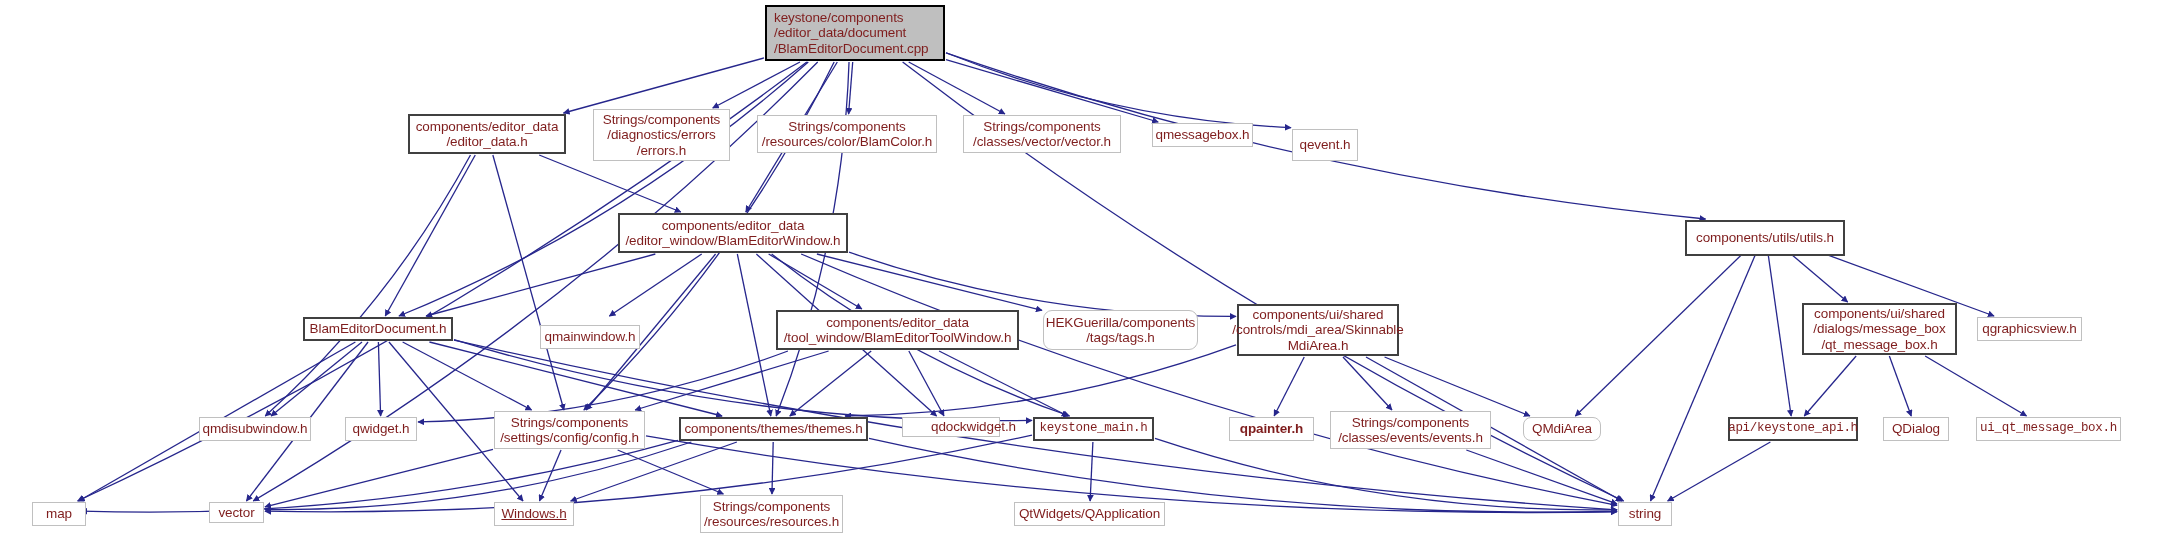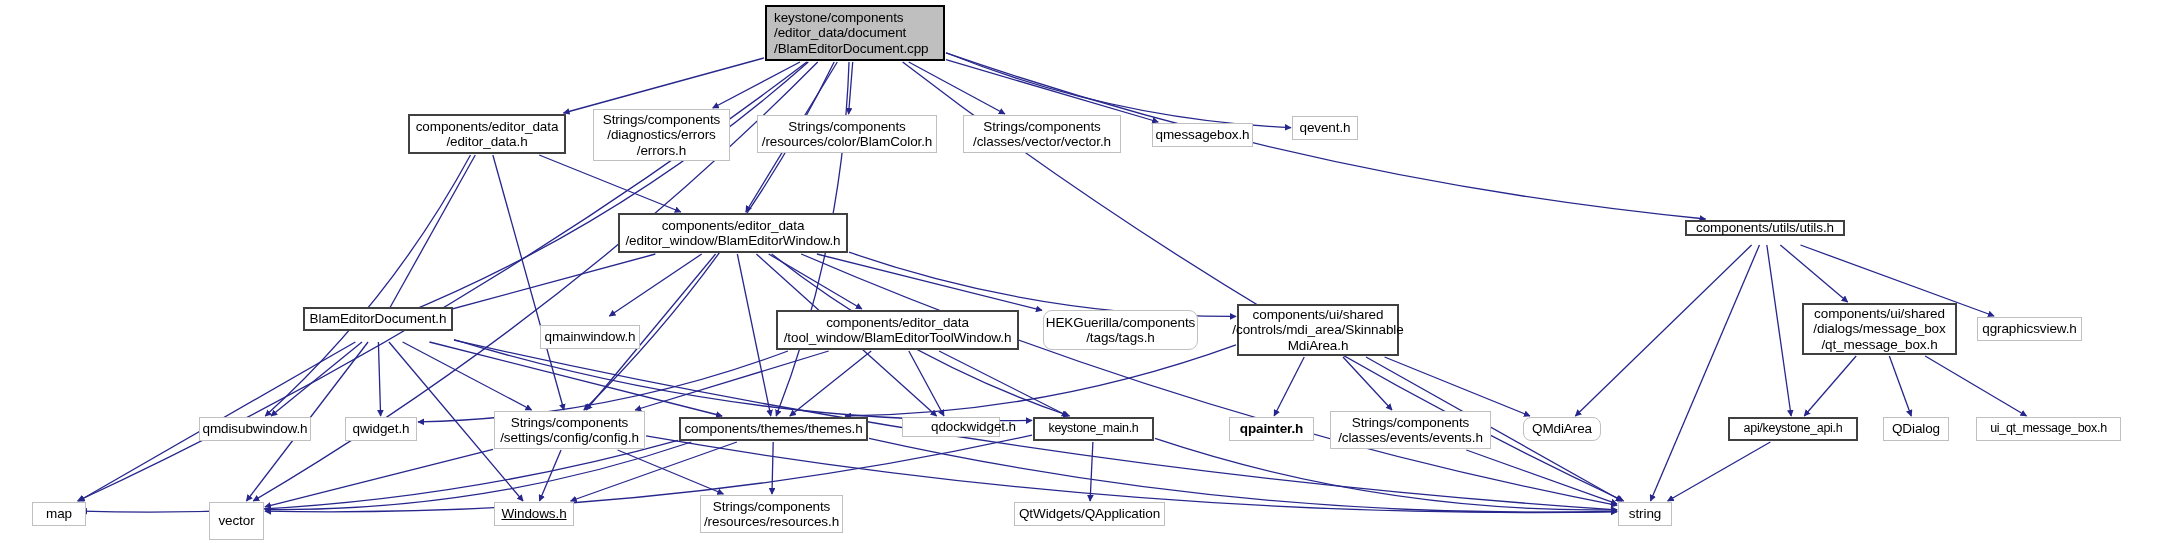--- a/index.html
+++ b/index.html
@@ -13,42 +13,42 @@
     overflow:hidden;
   }
   #edges{position:absolute;left:0;top:0;width:2169px;height:543px;}
   .node{
     position:absolute;
     box-sizing:border-box;
     display:flex;
     align-items:center;
     justify-content:center;
     text-align:center;
-    color:#000000;
+    color:#7f1d1d;
     background:#ffffff;
     border:1px solid #c0c0c0;
     font-size:13.5px;
     line-height:15.5px;
     letter-spacing:-0.1px;
     white-space:pre-line;
     padding:1px 3px;
     z-index:5;
   }
   .node.strong{
     border:2px solid #404040;
   }
   .node.root{
     background:#bfbfbf;
     border:2px solid #000000;
     text-align:left;
     justify-content:flex-start;
     padding-left:7px;
   }
   .node.mono{
-    font-family:Liberation Sans, sans-serif;
+    font-family:Liberation Mono, monospace;
     font-size:12.5px;
     letter-spacing:-0.3px;
   }
 </style>
 </head>
 <body>
 
 <div id="graph">
   <svg id="edges" xmlns="http://www.w3.org/2000/svg">
     <defs>
@@ -135,25 +135,25 @@
       <div class="node strong" style="left: 408px; top: 114px; width: 158px; height: 40px;">components/editor_data
 /editor_data.h</div>
       <div class="node" style="left: 593px; top: 109px; width: 137px; height: 52px;">Strings/components
 /diagnostics/errors
 /errors.h</div>
       <div class="node" style="left: 757px; top: 115px; width: 180px; height: 38px;">Strings/components
 /resources/color/BlamColor.h</div>
       <div class="node" style="left: 963px; top: 115px; width: 158px; height: 38px;">Strings/components
 /classes/vector/vector.h</div>
       <div class="node" style="left: 1152px; top: 123px; width: 101px; height: 24px;">qmessagebox.h</div>
-      <div class="node" style="left: 1292px; top: 116px; width: 66px; height: 24px;">qevent.h</div>
+      <div class="node" style="left: 1292px; top: 129px; width: 66px; height: 32px;">qevent.h</div>
       <div class="node strong" style="left: 618px; top: 213px; width: 230px; height: 40px;">components/editor_data
 /editor_window/BlamEditorWindow.h</div>
-      <div class="node strong" style="left: 1685px; top: 220px; width: 160px; height: 16px;">components/utils/utils.h</div>
-      <div class="node strong" style="left: 303px; top: 307px; width: 150px; height: 24px;">BlamEditorDocument.h</div>
+      <div class="node strong" style="left: 1685px; top: 220px; width: 160px; height: 36px;">components/utils/utils.h</div>
+      <div class="node strong" style="left: 303px; top: 317px; width: 150px; height: 24px;">BlamEditorDocument.h</div>
       <div class="node" style="left: 540px; top: 317px; width: 100px; height: 24px; margin-top: 8px;">qmainwindow.h</div>
       <div class="node strong" style="left: 776px; top: 310px; width: 243px; height: 40px;">components/editor_data
 /tool_window/BlamEditorToolWindow.h</div>
       <div class="node" style="left: 1043px; top: 310px; width: 155px; height: 40px; border-radius: 9px;">HEKGuerilla/components
 /tags/tags.h</div>
       <div class="node strong" style="left: 1237px; top: 304px; width: 162px; height: 52px;">components/ui/shared
 /controls/mdi_area/Skinnable
 MdiArea.h</div>
       <div class="node strong" style="left: 1802px; top: 303px; width: 155px; height: 52px;">components/ui/shared
 /dialogs/message_box
@@ -167,20 +167,20 @@
       <div class="node" style="left: 902px; top: 417px; width: 98px; height: 20px; padding-left: 48px;">qdockwidget.h</div>
       <div class="node strong mono" style="left: 1033px; top: 417px; width: 121px; height: 24px;">keystone_main.h</div>
       <div class="node" style="left: 1229px; top: 417px; width: 85px; height: 24px; font-weight: bold;">qpainter.h</div>
       <div class="node" style="left: 1330px; top: 411px; width: 161px; height: 38px;">Strings/components
 /classes/events/events.h</div>
       <div class="node" style="left: 1523px; top: 417px; width: 78px; height: 24px; border-radius: 8px;">QMdiArea</div>
       <div class="node strong mono" style="left: 1728px; top: 417px; width: 130px; height: 24px;">api/keystone_api.h</div>
       <div class="node" style="left: 1883px; top: 417px; width: 66px; height: 24px;">QDialog</div>
       <div class="node mono" style="left: 1976px; top: 417px; width: 145px; height: 24px;">ui_qt_message_box.h</div>
       <div class="node" style="left: 32px; top: 502px; width: 54px; height: 24px;">map</div>
-      <div class="node" style="left: 209px; top: 502px; width: 55px; height: 38px; text-align: right;">vector</div>
+      <div class="node" style="left: 209px; top: 502px; width: 55px; height: 21px; text-align: right;">vector</div>
       <div class="node" style="left: 494px; top: 502px; width: 80px; height: 24px; text-decoration: underline;">Windows.h</div>
       <div class="node" style="left: 700px; top: 495px; width: 143px; height: 38px;">Strings/components
 /resources/resources.h</div>
       <div class="node" style="left: 1014px; top: 502px; width: 151px; height: 24px;">QtWidgets/QApplication</div>
       <div class="node" style="left: 1618px; top: 502px; width: 54px; height: 24px;">string</div>
     </div>
 </div>
 
 </body></html>

